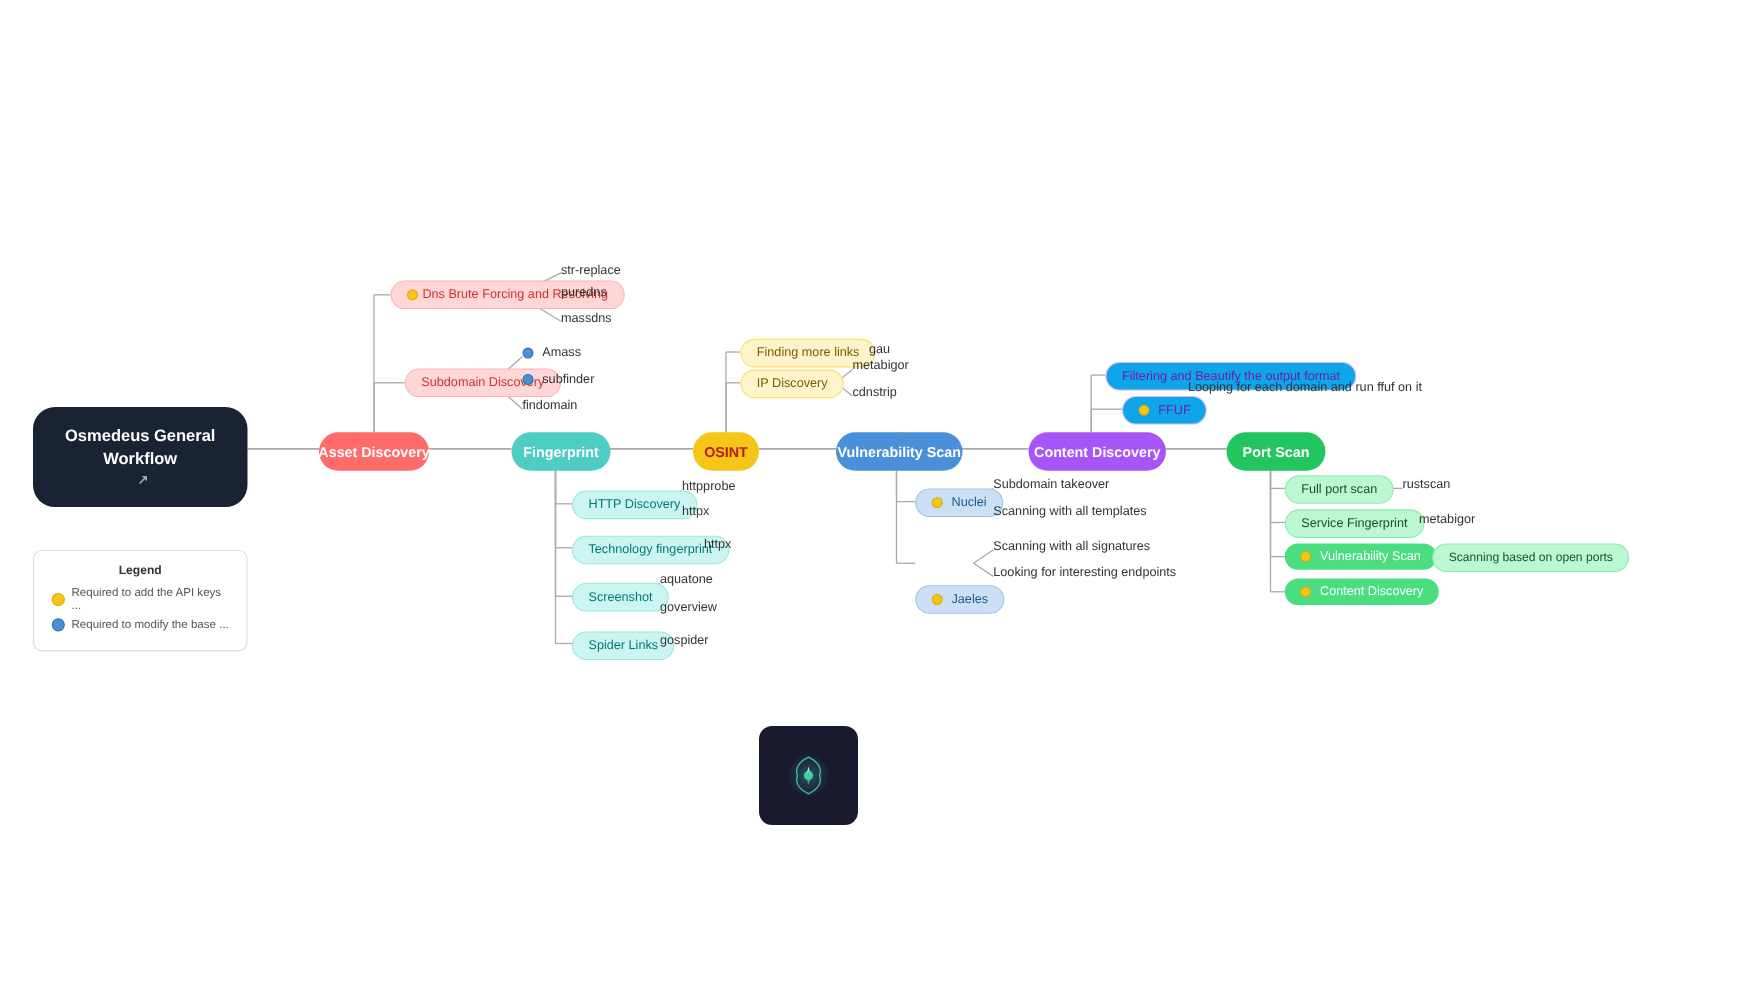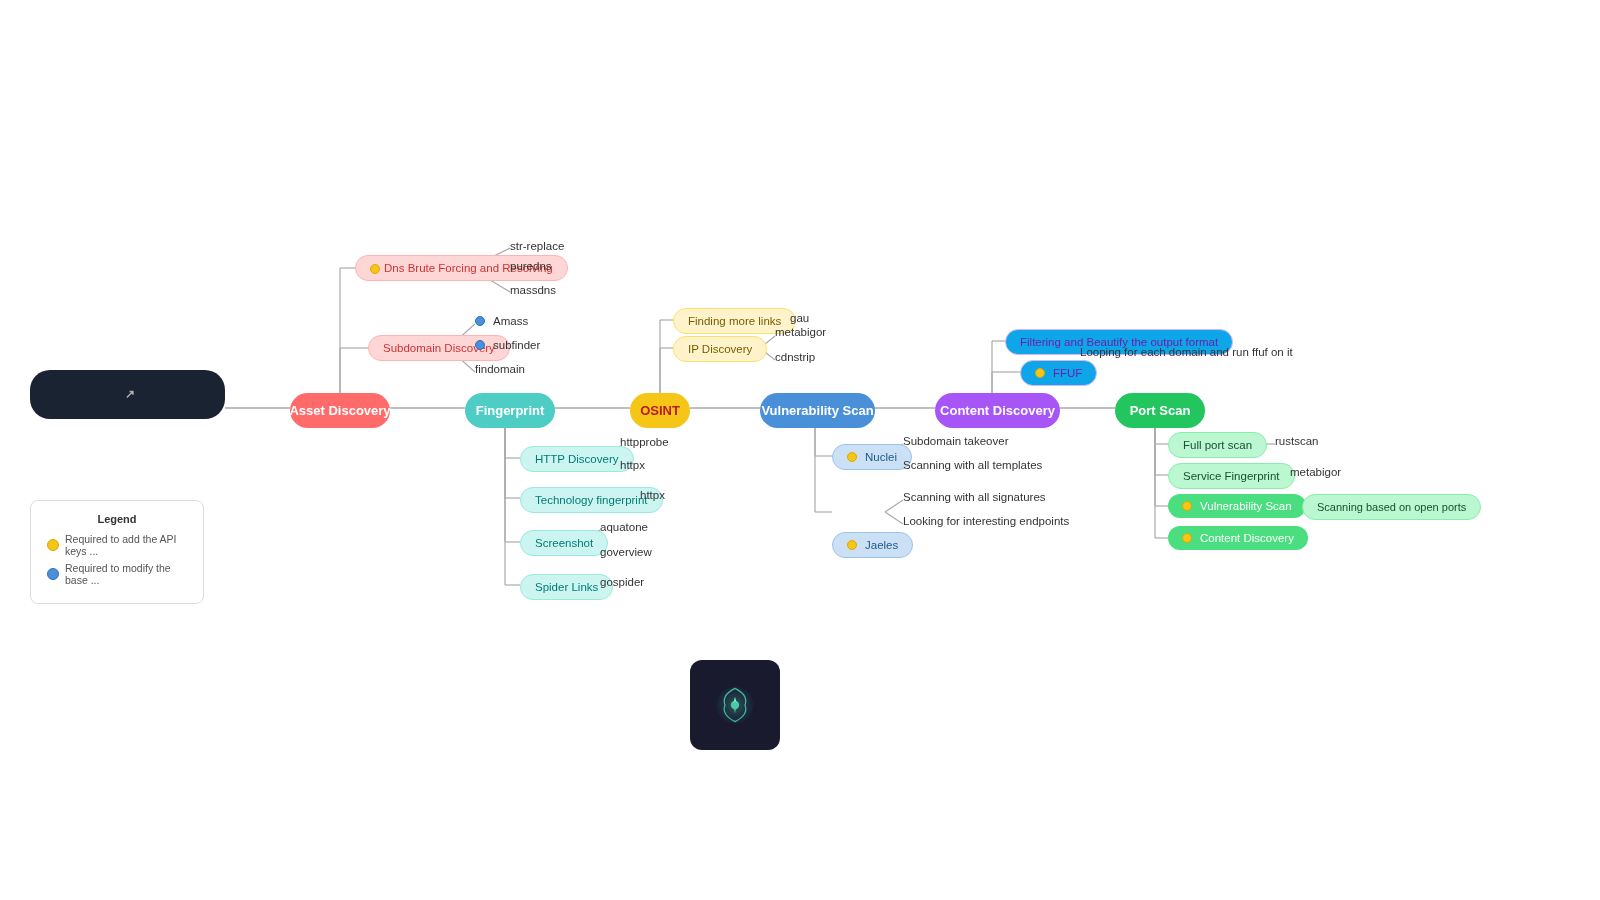--- a/index.html
+++ b/index.html
@@ -38,21 +38,21 @@
     }
 
     
     .legend {
       position: absolute;
       left: 30px;
       top: 500px;
       border: 1px solid #ddd;
       border-radius: 8px;
       padding: 12px 16px;
-      width: 174px;
+      width: 195px;
       background: white;
       font-size: 11px;
       color: #444;
     }
     .legend-title {
       font-weight: 600;
       margin-bottom: 8px;
       text-align: center;
       color: #333;
     }
@@ -251,20 +251,21 @@
   <line x1="1155" y1="538" x2="1168" y2="538" stroke="#aaa" stroke-width="1.2"></line>
 
   <line x1="1255" y1="444" x2="1275" y2="444" stroke="#aaa" stroke-width="1.2"></line>
 
   <line x1="1270" y1="475" x2="1290" y2="475" stroke="#aaa" stroke-width="1.2"></line>
 
   <line x1="1284" y1="506" x2="1302" y2="506" stroke="#aaa" stroke-width="1.2"></line>
 </svg>
 
 <div class="workflow-title">
+  <span>Osmedeus General Workflow</span>
   <span class="ext-icon">↗</span>
 </div>
 
 <div class="legend">
   <div class="legend-title">Legend</div>
   <div class="legend-item">
     <span class="legend-dot yellow"></span>
     <span>Required to add the API keys ...</span>
   </div>
   <div class="legend-item">

